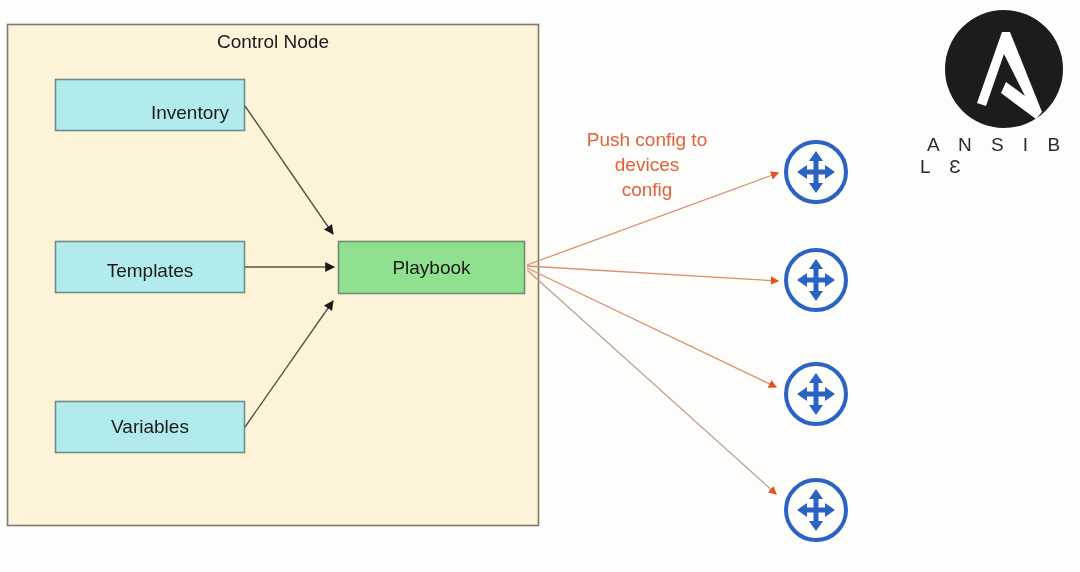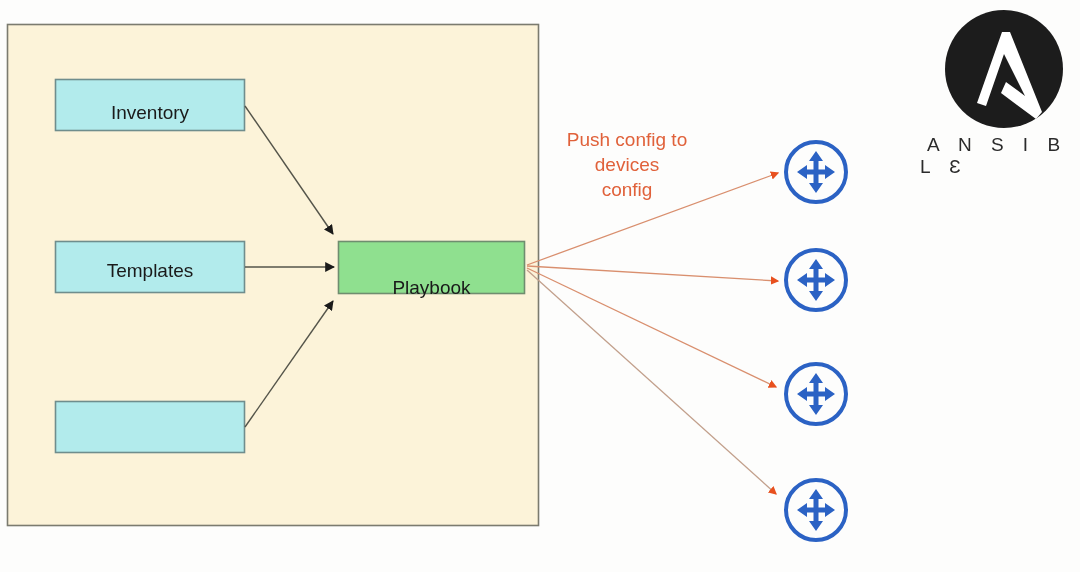--- a/index.html
+++ b/index.html
@@ -33,26 +33,26 @@
     pointer-events: none;
     color: #1a1a1a;
   }
   #control-node-title {
     left: 173px;
     top: 28px;
     width: 200px;
     height: 28px;
     font-size: 19px;
   }
-  #inventory-label  { left: 55px;  top: 79px;  width: 190px; height: 68px; font-size: 19px; }
+  #inventory-label  { left: 55px;  top: 79px;  width: 190px; height: 68px; font-size: 19px; padding-left: 40px; }
   #templates-label  { left: 55px;  top: 241px; width: 190px; height: 59px; font-size: 19px; border-radius: 26px; }
   #variables-label  { left: 55px;  top: 401px; width: 190px; height: 52px; font-size: 19px; }
-  #playbook-label   { left: 338px; top: 241px; width: 187px; height: 53px; font-size: 19px; margin-top: 20px; }
+  #playbook-label   { left: 338px; top: 241px; width: 187px; height: 53px; font-size: 19px; }
   #push-config-label {
-    left: 536px;
+    left: 556px;
     top: 127px;
     width: 182px;
     height: 76px;
     font-size: 19px;
     line-height: 25px;
     color: #e0613a;
     flex-direction: column;
     justify-content: flex-start;
   }
   #ansible-wordmark {
@@ -150,25 +150,27 @@
                L 1004 54
                L 1025 96
                L 1006 82
                L 1001 93
                L 1036 119
                L 1042 112
                L 1010 32 Z" fill="#ffffff"></path>
     </g>
   </svg>
 
+  <div class="node-label" id="control-node-title">Control Node</div>
 
   <div class="node-label" id="inventory-label">Inventory</div>
 
   <div class="node-label" id="templates-label">Templates</div>
 
+  <div class="node-label" id="variables-label">Variables</div>
 
   <div class="node-label" id="playbook-label">Playbook</div>
 
   <div class="node-label" id="push-config-label">
     <span>Push config to</span>
     <span>devices</span>
     <span>config</span>
   </div>
 
   <div id="ansible-wordmark">A N S I B L Ɛ</div>

